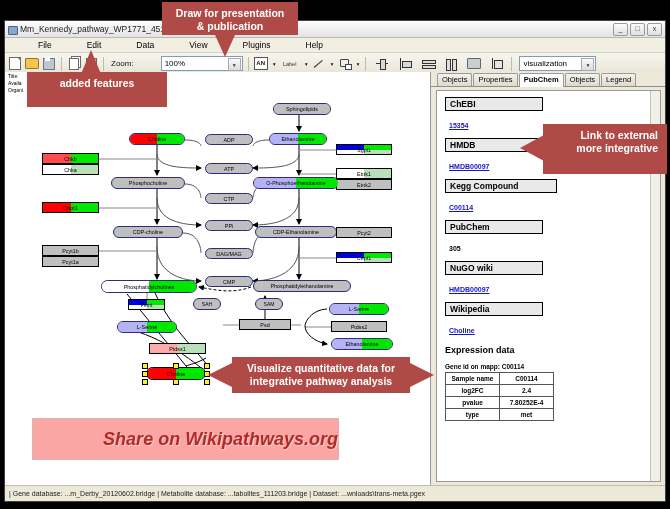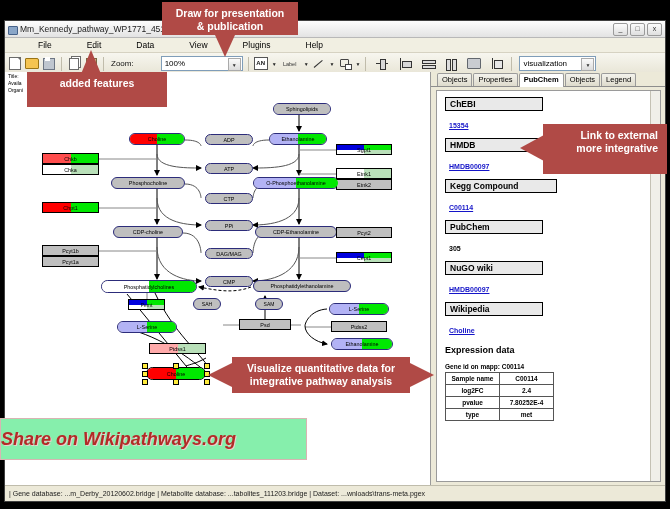--- a/index.html
+++ b/index.html
@@ -138,22 +138,22 @@
   #statusbar{position:absolute;left:0;right:0;bottom:0;height:15px;background:#ece9d8;
              border-top:1px solid #bfbcab;font-size:7px;color:#1a1a1a;display:flex;
              align-items:center;padding-left:4px;white-space:nowrap;}
 
   
   .callout{position:absolute;background:#b04a46;color:#fff;font-weight:bold;text-align:center;
            font-size:10.5px;line-height:13px;padding:4px 8px;box-sizing:border-box;z-index:40;
            border:1px solid #b04a46;}
   .cal-arrow{position:absolute;width:0;height:0;z-index:39;}
 
-  #wp-banner{position:absolute;left:0;top:418px;width:305px;height:40px;background:#86efac;
-             border:1px solid #d8b4b2;display:flex;align-items:center;justify-content:flex-start;z-index:41;}
+  #wp-banner{position:absolute;left:32px;top:418px;width:305px;height:40px;background:#fca5a5;
+             border:1px solid #d8b4b2;display:flex;align-items:center;justify-content:flex-end;z-index:41;}
   #wp-banner span{font-size:18px;font-weight:bold;font-style:italic;color:#b22b27;
              text-shadow:1px 1px 0 #eccfcd;}
 </style>
 </head>
 <body>
 
 <div id="root">
 
   <div id="app">
 

